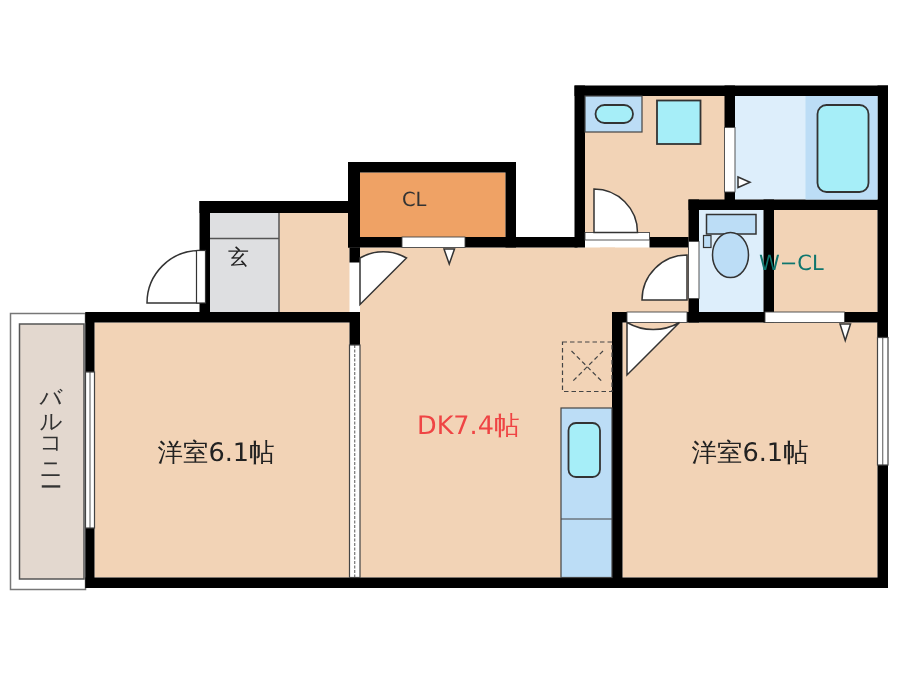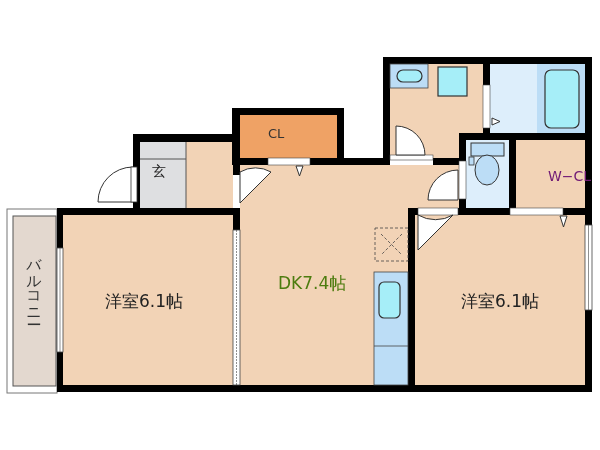--- a/index.html
+++ b/index.html
@@ -125,16 +125,16 @@
     <line x1="402" y1="234" x2="381" y2="255" stroke="#444" stroke-width="0.8" stroke-dasharray="3,2"></line>
 
     <rect x="374" y="272" width="34" height="113" fill="#BCDDF6" stroke="#444" stroke-width="0.8"></rect>
     <line x1="374" y1="346" x2="408" y2="346" stroke="#444" stroke-width="0.8"></line>
     <rect x="379" y="282" width="21" height="36" rx="5" fill="#A6EEF8" stroke="#333" stroke-width="1.2"></rect>
   </g>
 </svg>
 
 <div style="position:absolute;left:268px;top:126px;font-size:13px;color:#333;">CL</div>
 <div style="position:absolute;left:152px;top:163px;font-size:14px;color:#222;">玄</div>
-<div style="position:absolute;left:548px;top:168px;font-size:14px;color:#701a75;">W−CL</div>
+<div style="position:absolute;left:506px;top:168px;font-size:14px;color:#0f766e;">W−CL</div>
 <div style="position:absolute;left:105px;top:290px;font-size:17px;color:#222;">洋室6.1帖</div>
-<div style="position:absolute;left:278px;top:272px;font-size:17px;color:#4d7c0f;">DK7.4帖</div>
+<div style="position:absolute;left:278px;top:272px;font-size:17px;color:#ef4444;">DK7.4帖</div>
 <div style="position:absolute;left:461px;top:290px;font-size:17px;color:#222;">洋室6.1帖</div>
 
 </body></html>

